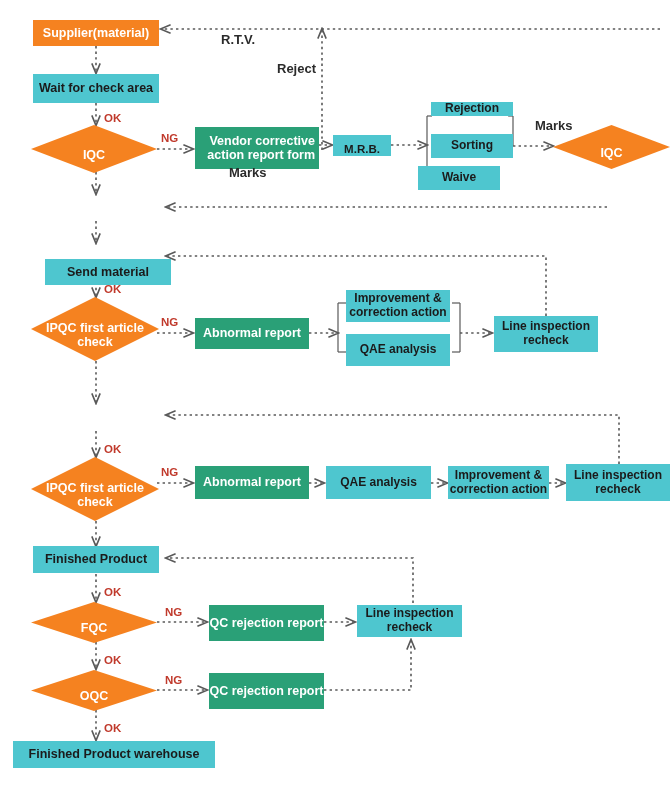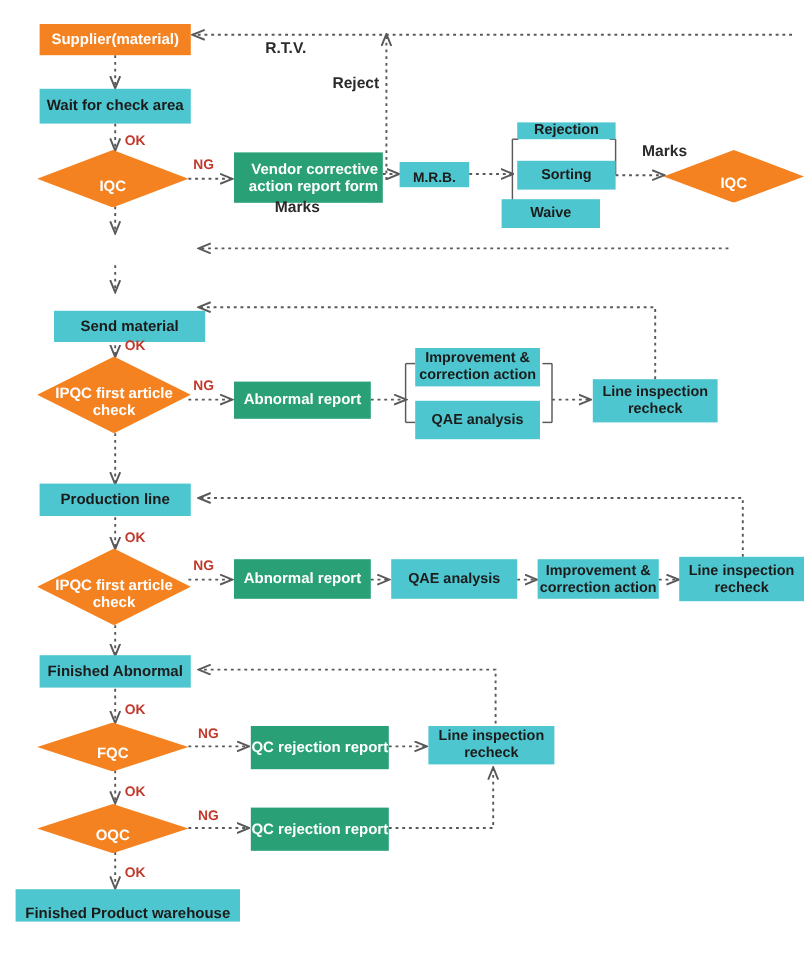--- a/index.html
+++ b/index.html
@@ -156,23 +156,20 @@
     <span>Improvement &amp; correction action</span>
   </div>
   <div class="node rect cyan" style="left:346px;top:334px;width:104px;height:32px;font-size:12px;">
     <span>QAE analysis</span>
   </div>
 
   <div class="node rect cyan" style="left:494px;top:316px;width:104px;height:36px;font-size:12px;">
     <span>Line inspection recheck</span>
   </div>
 
-  <div class="node rect cyan" style="left:33px;top:403px;width:126px;height:27px;">
-    <span>Production line</span>
-  </div>
 
   <div class="node diamond" style="left:31px;top:457px;width:128px;height:64px;">
     <span class="dshape"></span>
     <span class="dtext">IPQC first article check</span>
   </div>
 
   <div class="node rect green" style="left:195px;top:466px;width:114px;height:33px;">
     <span>Abnormal report</span>
   </div>
 
@@ -182,21 +179,21 @@
 
   <div class="node rect cyan" style="left:448px;top:466px;width:101px;height:33px;font-size:12px;">
     <span>Improvement &amp; correction action</span>
   </div>
 
   <div class="node rect cyan" style="left:566px;top:464px;width:104px;height:37px;font-size:12px;">
     <span>Line inspection recheck</span>
   </div>
 
   <div class="node rect cyan" style="left:33px;top:546px;width:126px;height:27px;">
-    <span>Finished Abnormal</span>
+    <span>Finished Product</span>
   </div>
 
   <div class="node diamond" style="left:31px;top:602px;width:126px;height:41px;">
     <span class="dshape"></span>
     <span class="dtext">FQC</span>
   </div>
 
   <div class="node rect green" style="left:209px;top:605px;width:115px;height:36px;">
     <span>QC rejection report</span>
   </div>
@@ -207,21 +204,21 @@
 
   <div class="node diamond" style="left:31px;top:670px;width:126px;height:41px;">
     <span class="dshape"></span>
     <span class="dtext">OQC</span>
   </div>
 
   <div class="node rect green" style="left:209px;top:673px;width:115px;height:36px;">
     <span>QC rejection report</span>
   </div>
 
-  <div class="node rect cyan" style="left:13px;top:741px;width:187px;height:27px;align-items:flex-end;">
+  <div class="node rect cyan" style="left:13px;top:741px;width:202px;height:27px;">
     <span>Finished Product warehouse</span>
   </div>
 
   <div class="edge-label" style="left:104px;top:112px;">OK</div>
   <div class="edge-label" style="left:104px;top:283px;">OK</div>
   <div class="edge-label" style="left:104px;top:443px;">OK</div>
   <div class="edge-label" style="left:104px;top:586px;">OK</div>
   <div class="edge-label" style="left:104px;top:654px;">OK</div>
   <div class="edge-label" style="left:104px;top:722px;">OK</div>
 

